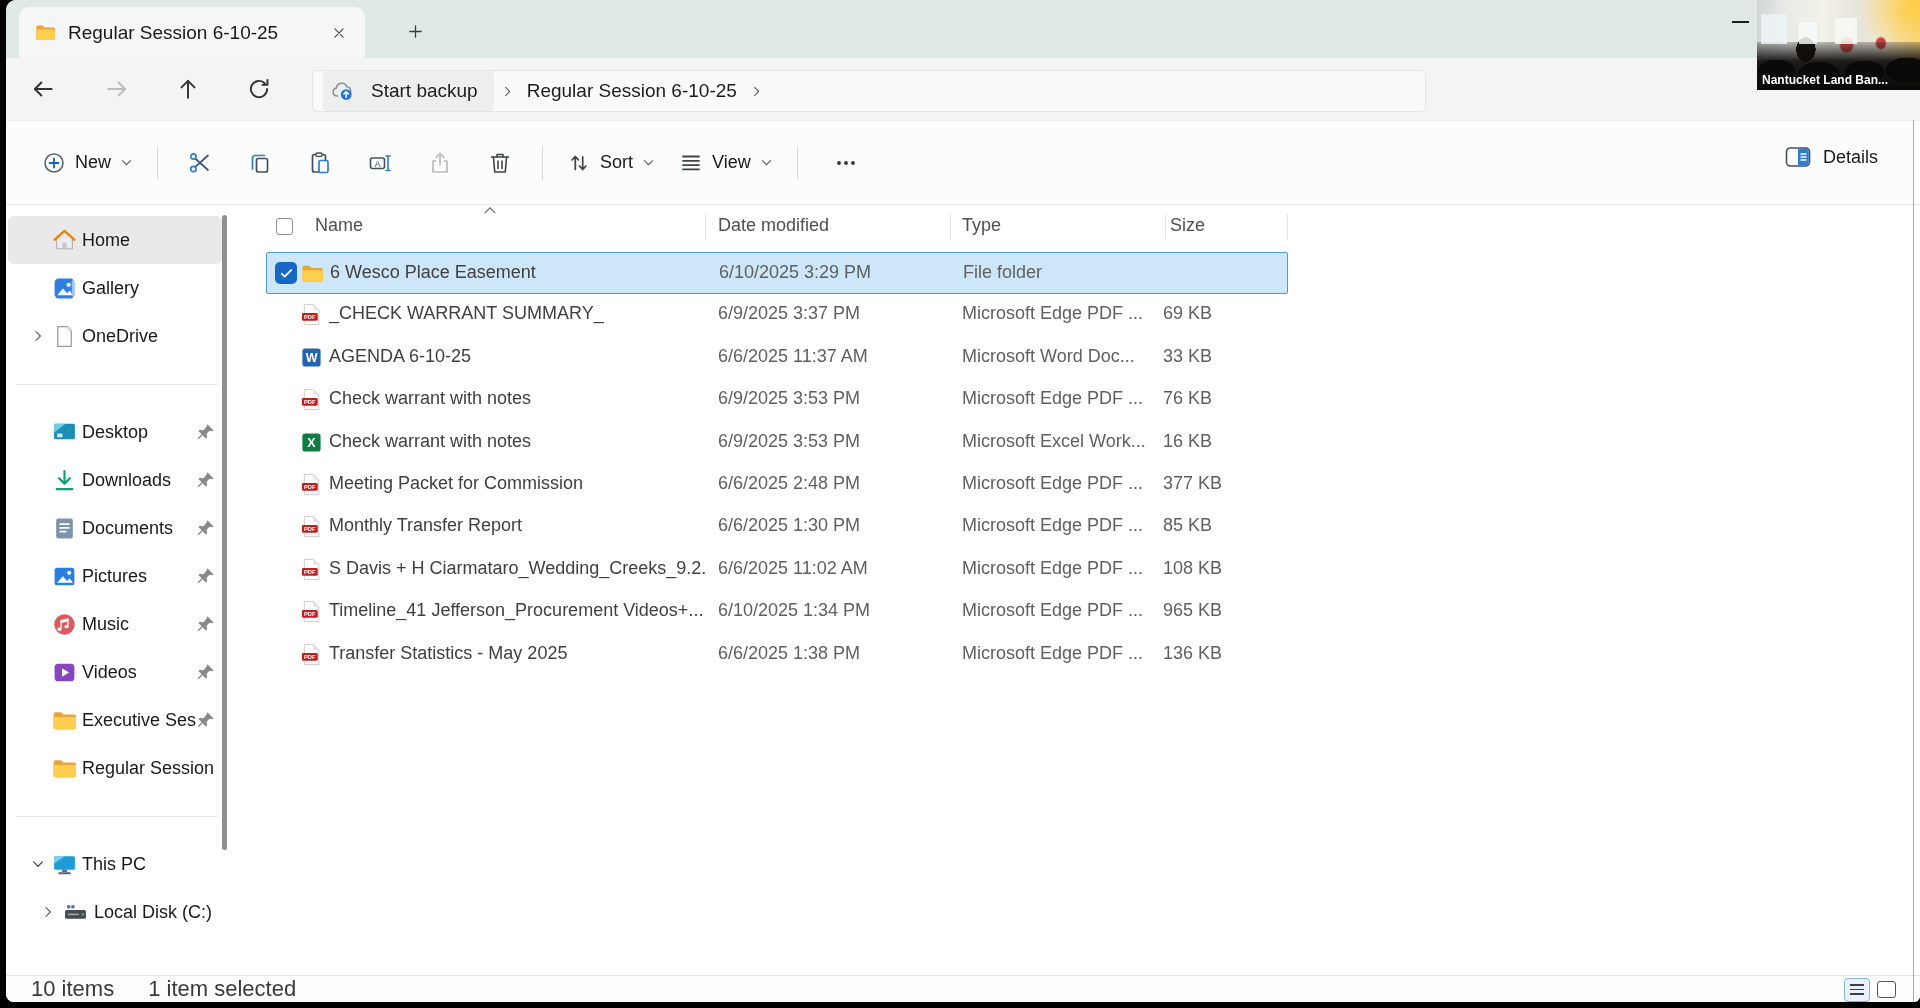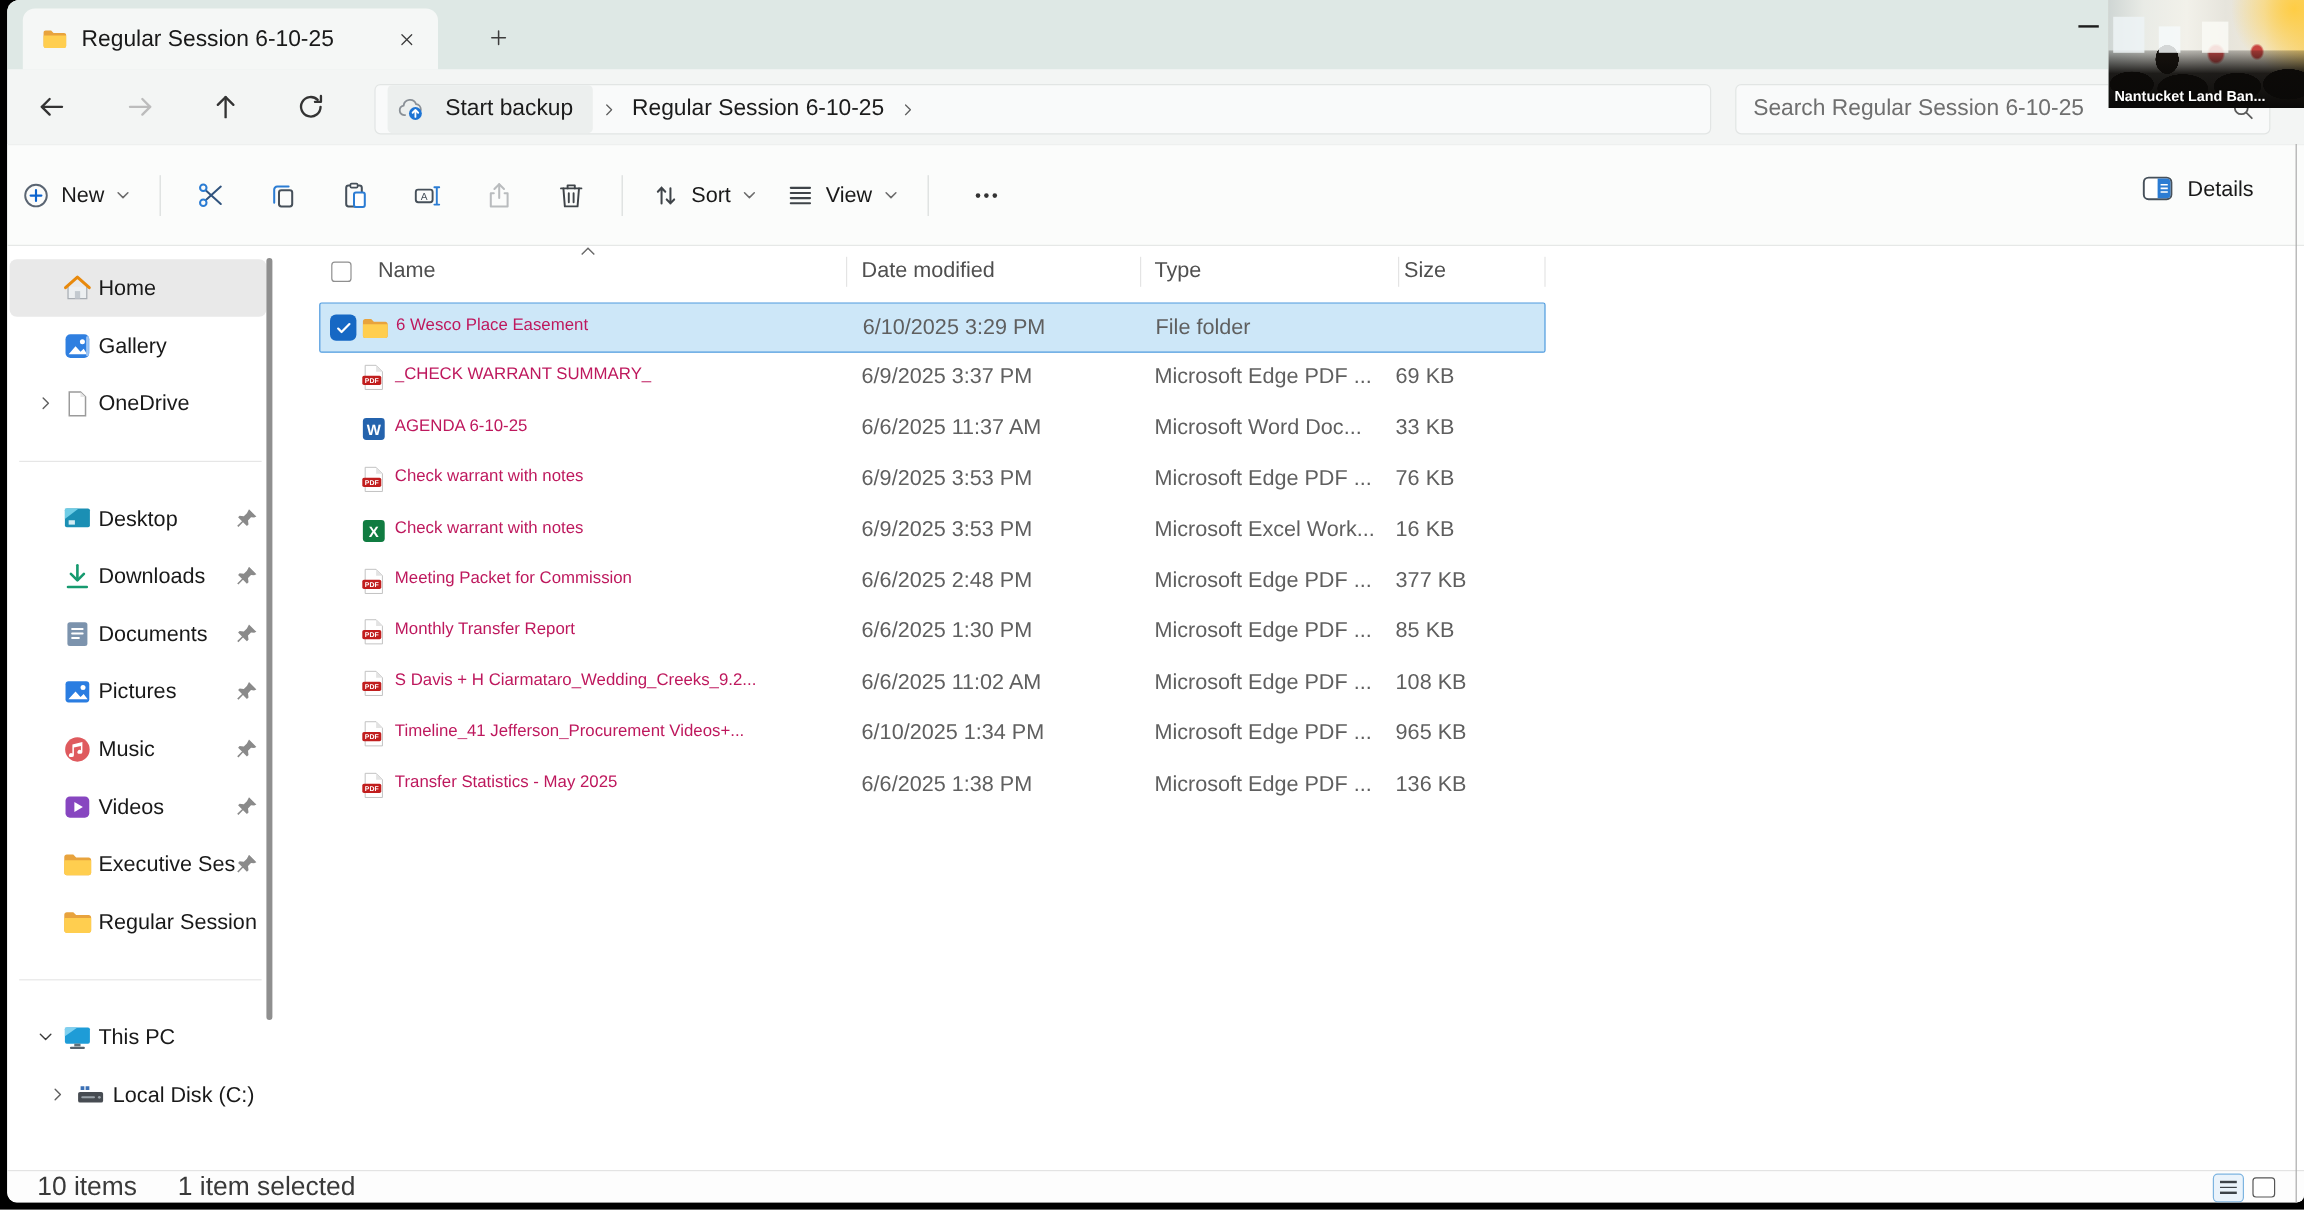--- a/index.html
+++ b/index.html
@@ -40,21 +40,21 @@
   .searchbox{position:absolute;left:1440px;top:12px;width:446px;height:42px;background:#f9fafa;
              border:1px solid #e2e5e4;border-radius:5px;box-sizing:border-box;
              display:flex;align-items:center;padding:0 12px;}
   .searchbox input{flex:1;border:none;background:transparent;outline:none;font-size:19px;
                    font-family:inherit;color:#333;}
   .searchbox input::placeholder{color:#6f6f6f;opacity:1;}
   .searchbox .ic-mag{width:20px;height:20px;margin-left:8px;}
   
   .commandbar{position:absolute;left:0;top:120px;width:100%;height:85px;background:#fbfcfb;
               border-top:1px solid #eef0ef;border-bottom:1px solid #e6e8e7;box-sizing:border-box;
-              display:flex;align-items:center;padding-left:0;}
+              display:flex;align-items:center;padding-left:24px;}
   .cmd-menu{display:flex;align-items:center;gap:9px;border:none;background:transparent;cursor:pointer;
             padding:9px 12px;border-radius:5px;}
   .cmd-menu .lbl{font-size:18px;color:#191919;}
   .cmd-icon{width:60px;height:44px;border:none;background:transparent;cursor:pointer;
             display:flex;align-items:center;justify-content:center;border-radius:5px;}
   .cmd-icon svg,.cmd-menu svg.big{width:24px;height:24px;}
   .chev svg{width:13px;height:13px;}
   .cmd-div{width:1px;height:34px;background:#d9dcdb;margin:0 12px;}
   .cmd-more{margin-left:6px;}
   .details-btn{position:absolute;right:32px;top:138px;display:flex;align-items:center;gap:12px;
@@ -91,21 +91,21 @@
   .sort-up{position:absolute;left:217px;top:-4px;width:14px;height:10px;}
   .sort-up svg{width:14px;height:10px;}
   .rows{position:absolute;left:0;top:47px;width:1022px;}
   .row{position:relative;height:42.4px;cursor:pointer;}
   .row.selected{background:#cde7f8;border:1px solid #4e9ade;border-radius:2px;box-sizing:border-box;}
   .rcheck{position:absolute;left:8px;top:9px;width:22px;height:22px;border-radius:5px;background:#1668c4;
           display:flex;align-items:center;justify-content:center;}
   .rcheck svg{width:15px;height:15px;}
   .r-ic{position:absolute;left:34px;top:9px;width:23px;height:23px;}
   .r-ic svg{width:100%;height:100%;}
-  .r-name{position:absolute;left:63px;top:9px;width:378px;font-size:14px;color:#be185d;
+  .r-name{position:absolute;left:63px;top:9px;width:378px;font-size:18px;color:#404040;
           white-space:nowrap;overflow:hidden;}
   .r-date{position:absolute;left:452px;top:9px;width:232px;font-size:18px;color:#5f5f5f;white-space:nowrap;}
   .r-type{position:absolute;left:696px;top:9px;width:200px;font-size:18px;color:#5f5f5f;white-space:nowrap;}
   .r-size{position:absolute;left:897px;top:9px;width:120px;font-size:18px;color:#5f5f5f;
           text-align:left;white-space:nowrap;}
   
   .statusbar{position:absolute;left:0;top:975px;width:100%;height:27px;background:#fdfdfd;
              border-top:1px solid #e3e3e3;box-sizing:border-box;display:flex;align-items:center;}
   .sb-text{font-size:22px;color:#3a3a3a;white-space:nowrap;}
   .sb-items{margin-left:25px;}
@@ -219,29 +219,20 @@
               <path d="M8.5 4.5l7.5 7.5-7.5 7.5"></path>
             </svg>
           </span>
           <span class="crumb">Regular Session 6-10-25</span>
           <span class="crumb-sep">
             <svg viewBox="0 0 24 24" fill="none" stroke="#5f5f5f" stroke-width="2" stroke-linecap="round" stroke-linejoin="round">
               <path d="M8.5 4.5l7.5 7.5-7.5 7.5"></path>
             </svg>
           </span>
         </div>
-      <div class="searchbox">
-        <input type="text" placeholder="Search Regular Session 6-10-25" style="">
-        <span class="ic ic-mag">
-            <svg viewBox="0 0 24 24" fill="none" stroke="#5a5a5a" stroke-width="1.8" stroke-linecap="round">
-              <circle cx="10.5" cy="10.5" r="6.5"></circle>
-              <path d="M15.5 15.5L21 21"></path>
-            </svg>
-          </span>
-      </div>
     </div>
 
     <div class="commandbar" id="commandbar">
         <button class="cmd-menu">
       <span class="ic big" style="width:24px;height:24px">
             <svg viewBox="0 0 24 24" fill="none">
               <circle cx="12" cy="12" r="9" stroke="#5a6572" stroke-width="1.6"></circle>
               <path d="M12 7.5v9M7.5 12h9" stroke="#0b63ce" stroke-width="1.8" stroke-linecap="round"></path>
             </svg>
           </span>

